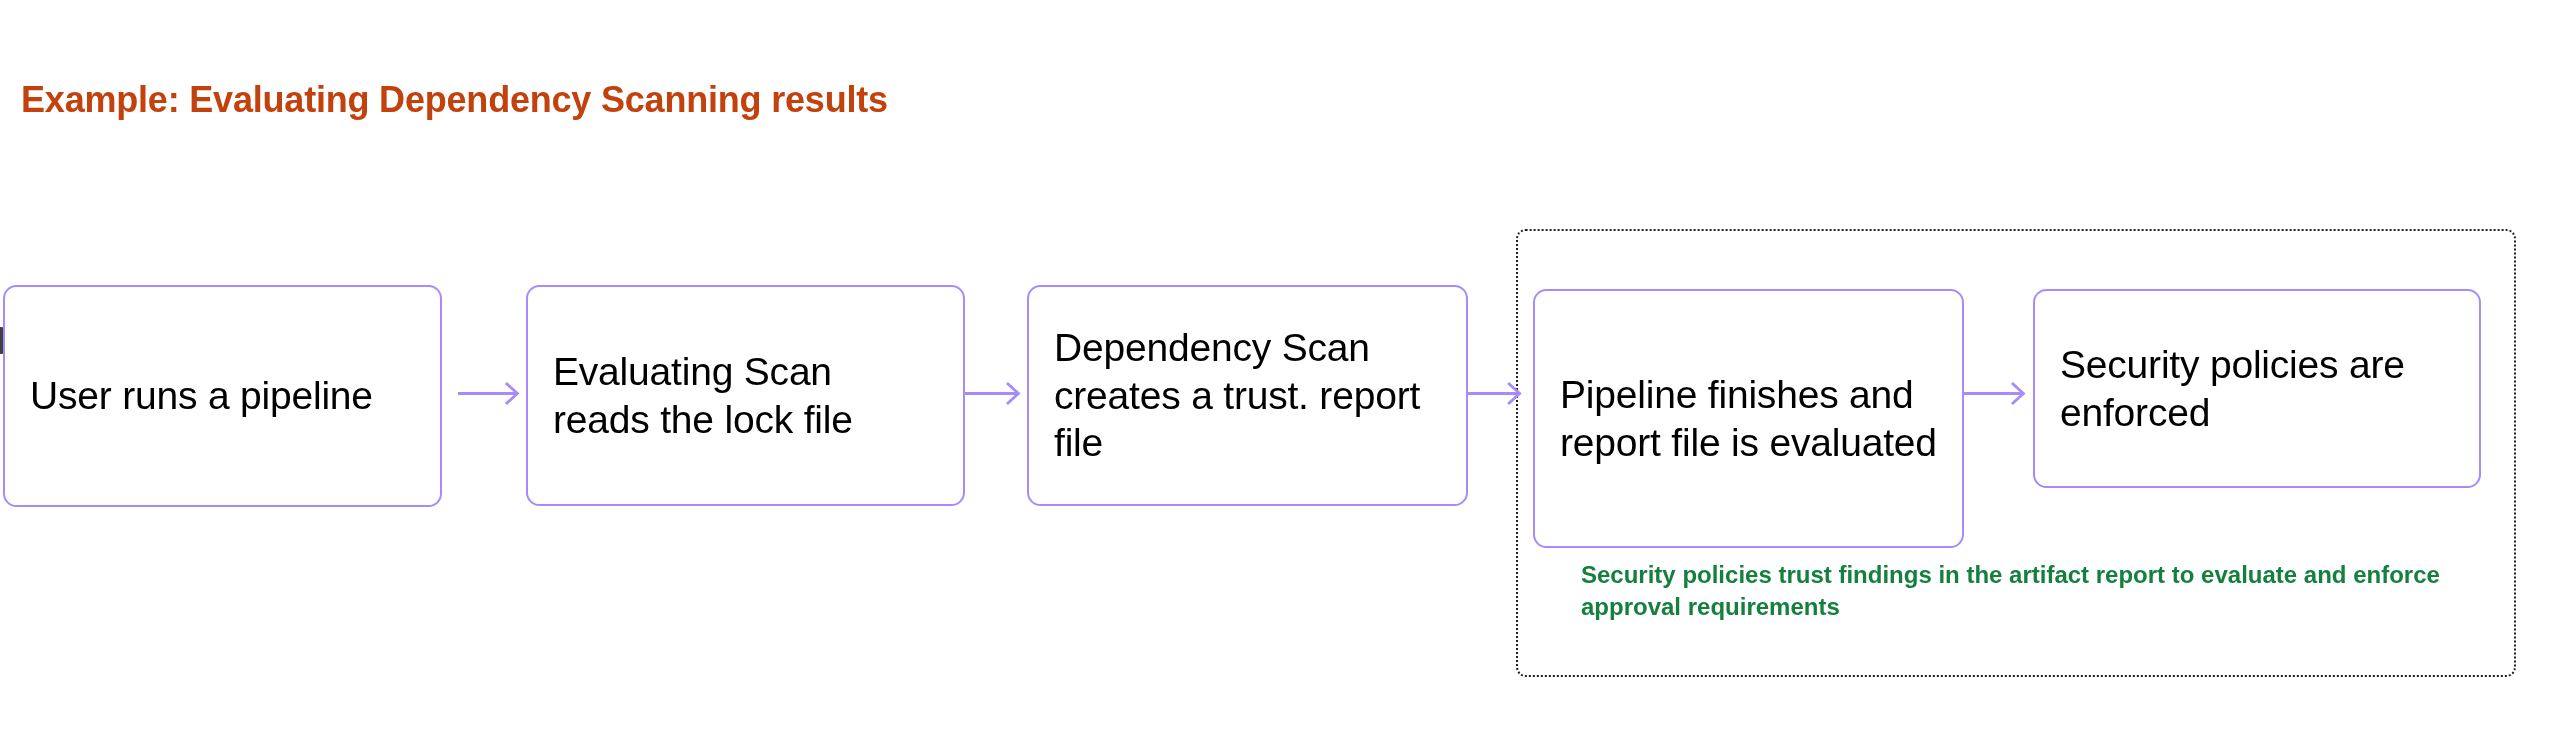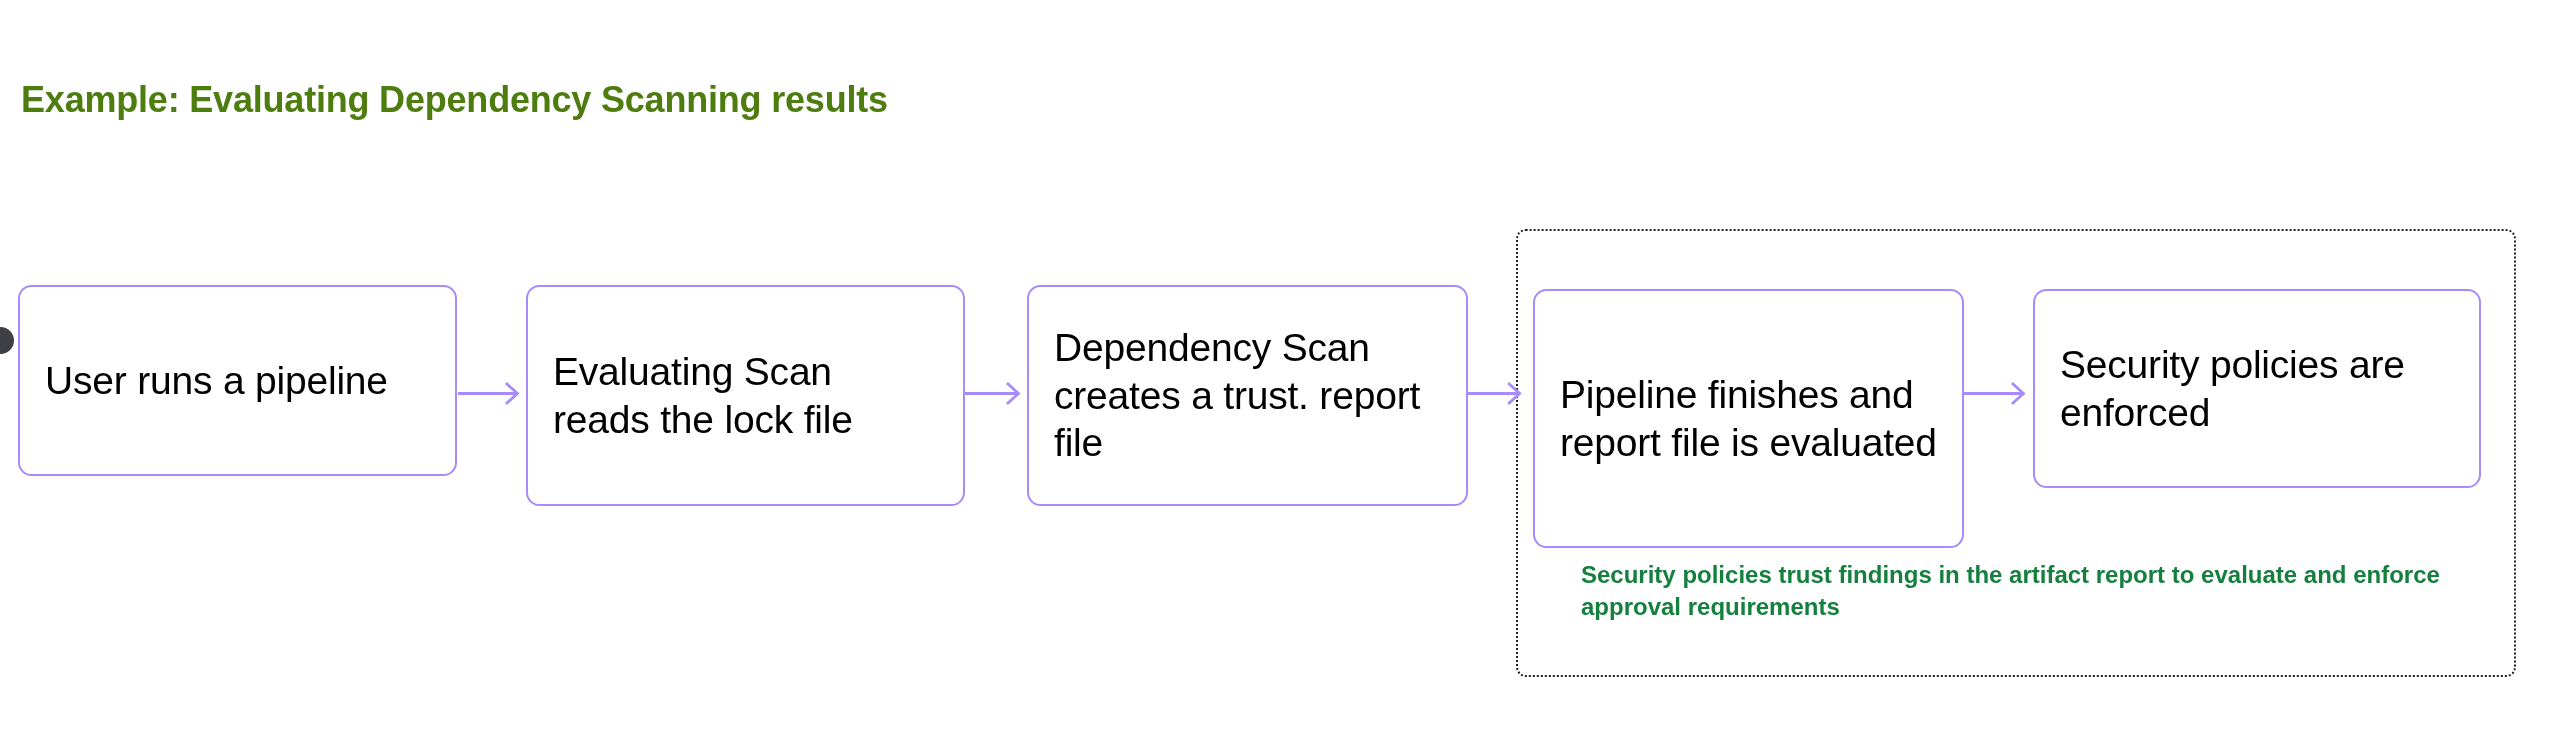--- a/index.html
+++ b/index.html
@@ -14,21 +14,21 @@
     position: relative;
     overflow: hidden;
   }
 
   #page-title {
     position: absolute;
     left: 21px;
     top: 79px;
     font-size: 36px;
     font-weight: bold;
-    color: #4d7c0f;
+    color: #c2410c;
     letter-spacing: -0.2px;
     white-space: nowrap;
   }
 
   #flow-canvas {
     position: absolute;
     left: 0;
     top: 0;
     width: 2576px;
     height: 742px;
@@ -80,21 +80,21 @@
     align-items: center;
     padding: 0 25px;
   }
   .node-label {
     font-size: 39px;
     line-height: 1.22;
     color: #000000;
     letter-spacing: -0.2px;
   }
 
-  #node-1 { left: 18px;   top: 285px; width: 439px; height: 191px; }
+  #node-1 { left: 3px;   top: 285px; width: 439px; height: 222px; }
   #node-2 { left: 526px;  top: 285px; width: 439px; height: 221px; }
   #node-3 { left: 1027px; top: 285px; width: 441px; height: 221px; }
   #node-4 { left: 1533px; top: 289px; width: 431px; height: 259px; }
   #node-5 { left: 2033px; top: 289px; width: 448px; height: 199px; }
 
   
   .arrow {
     position: absolute;
     height: 29px;
     top: 379px;

